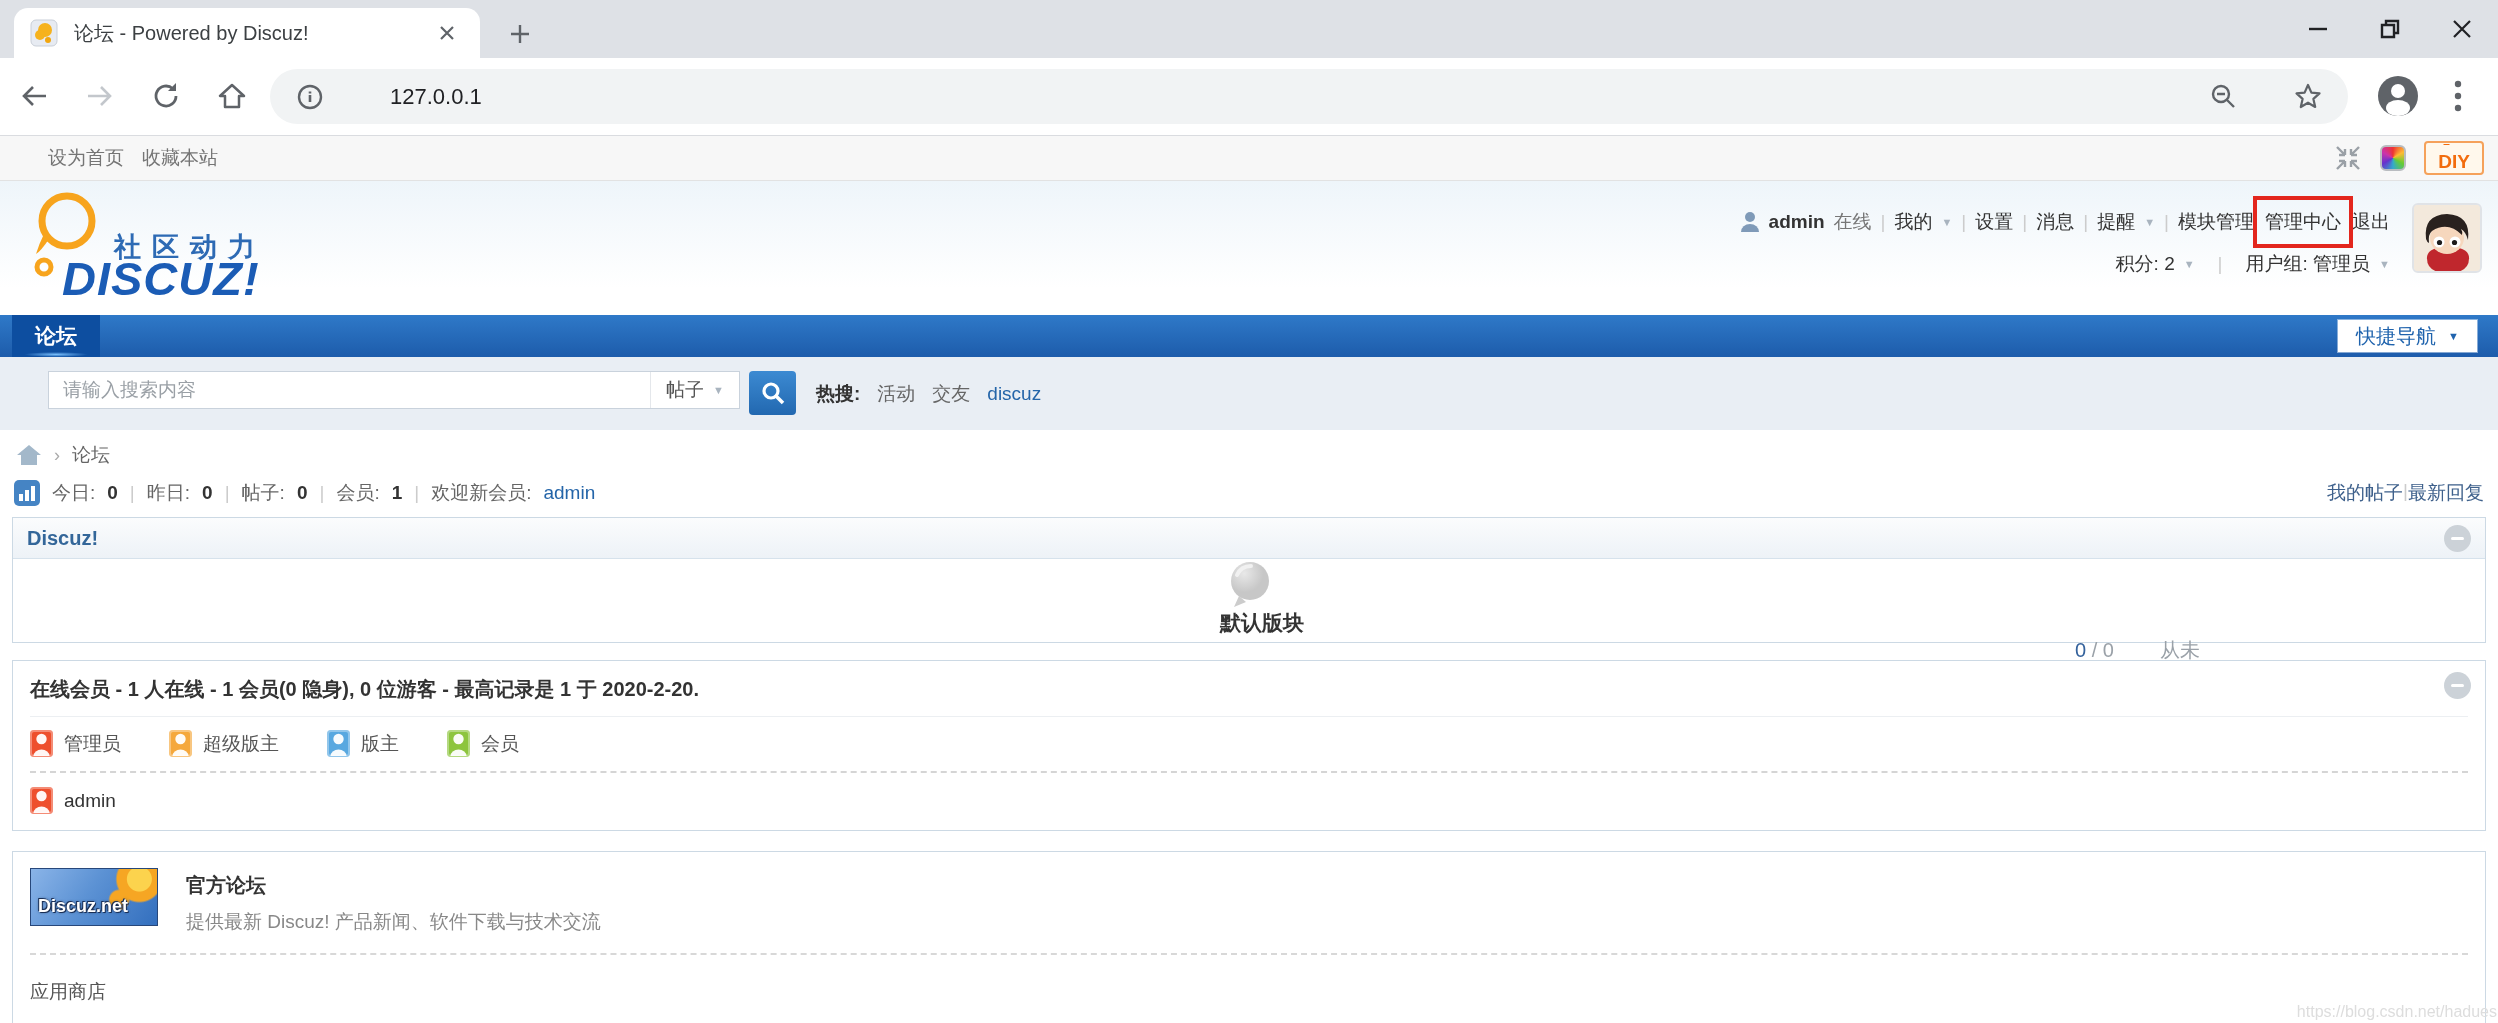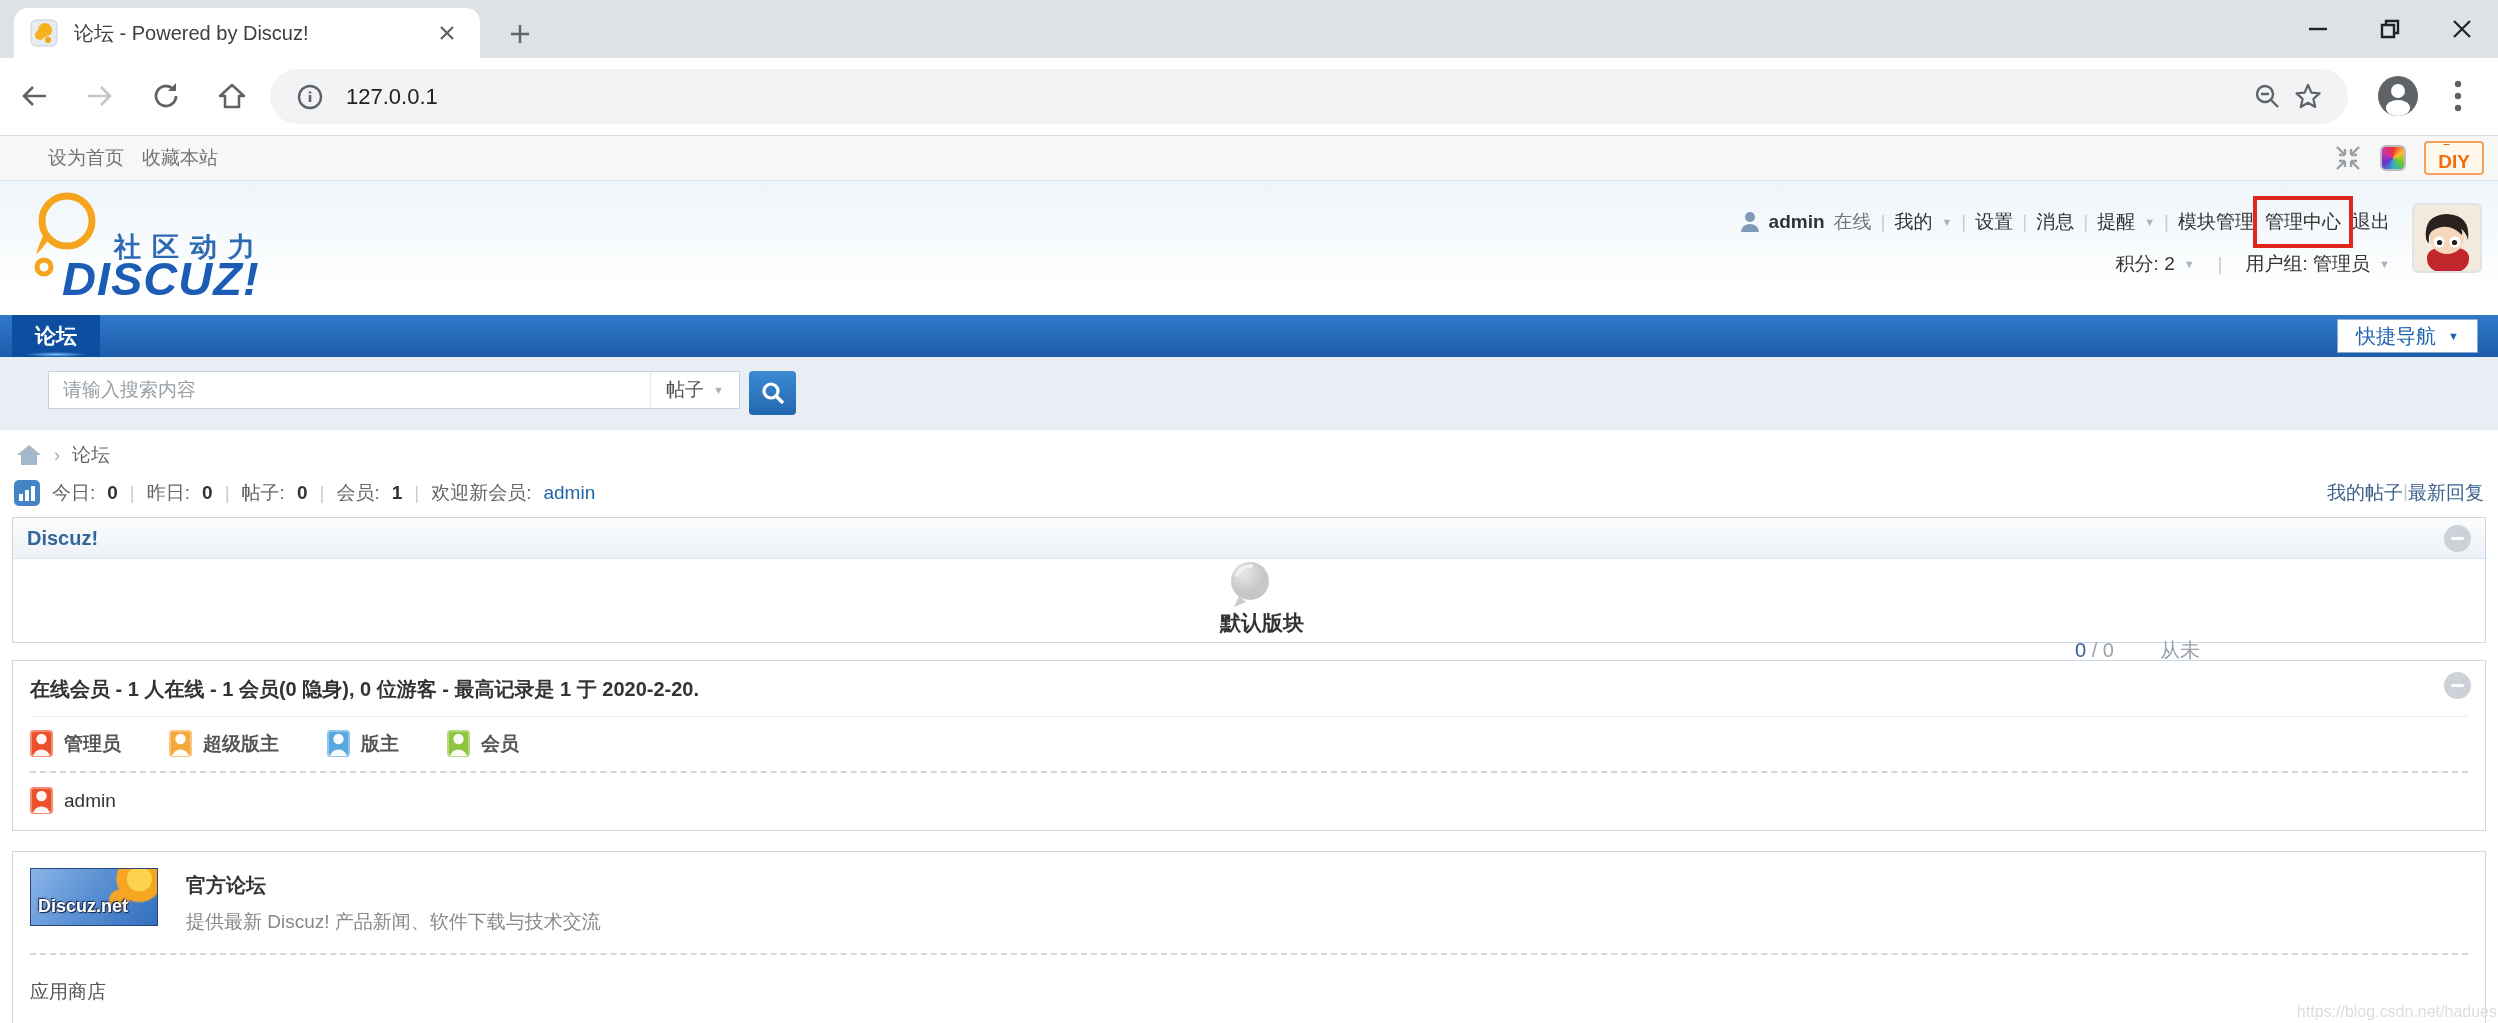--- a/index.html
+++ b/index.html
@@ -13,21 +13,21 @@
   .tab{position:absolute;left:14px;top:8px;width:466px;height:50px;background:#fff;
        border-radius:14px 14px 0 0;display:flex;align-items:center;padding:0 16px;box-sizing:border-box;}
   .tab-title{flex:1;margin-left:16px;font-size:20px;color:#3c4043;white-space:nowrap;overflow:hidden;}
   .tab-close{width:34px;height:34px;display:flex;align-items:center;justify-content:center;border-radius:50%;}
   .newtab{position:absolute;left:498px;top:12px;width:44px;height:44px;display:flex;align-items:center;justify-content:center;border-radius:50%;}
   .winctl{position:absolute;right:0;top:0;height:58px;display:flex;}
   .winbtn{width:72px;height:58px;display:flex;align-items:center;justify-content:center;}
   .toolbar{position:absolute;top:58px;left:0;right:0;height:77px;background:#fff;border-bottom:1px solid #dadce0;}
   .navbtn{position:absolute;top:18px;width:40px;height:40px;display:flex;align-items:center;justify-content:center;border-radius:50%;}
   .omnibox{position:absolute;left:270px;right:150px;top:11px;height:55px;background:#f1f3f4;border-radius:28px;
-           display:flex;align-items:center;padding:0 20px;box-sizing:border-box;}
+           display:flex;align-items:center;padding:0 20px;box-sizing:border-box;gap:44px;}
   .url-text{flex:1;margin-left:16px;font-size:22px;color:#202124;}
   .omni-ic{width:40px;height:40px;display:flex;align-items:center;justify-content:center;}
   .profile-btn{position:absolute;right:78px;top:16px;}
   .menu-btn{position:absolute;right:20px;top:18px;width:40px;height:40px;display:flex;align-items:center;justify-content:center;}
   
   .topstrip{position:absolute;top:136px;left:0;right:0;height:44px;background:#f7f7f7;border-bottom:1px solid #e2e2e2;
             display:flex;align-items:center;font-size:19px;color:#757575;}
   .topstrip-left{display:flex;gap:18px;margin-left:48px;}
   .topstrip-right{margin-left:auto;margin-right:14px;display:flex;align-items:center;gap:18px;}
   .palette-ic{width:26px;height:26px;border-radius:6px;border:2px solid #b9bcc0;box-sizing:border-box;
@@ -93,21 +93,21 @@
   .collapse{margin-left:auto;width:27px;height:27px;border-radius:50%;background:#ccd2d8;position:relative;}
   .collapse::after{content:"";position:absolute;left:7px;top:12px;width:13px;height:3px;background:#fff;border-radius:2px;}
   .forumrow{height:83px;background:#fff;display:flex;align-items:center;padding:0 18px;flex-direction:column;}
   .forum-name{margin-left:26px;font-weight:bold;font-size:21px;color:#333;}
   .forum-right{margin-left:auto;width:392px;display:flex;align-items:center;gap:46px;font-size:20px;}
   .t-blue{color:#34629c;} .t-gray{color:#9aa1a8;}
   .onlinebox{margin-top:17px;position:relative;padding:0 17px;}
   .online-title{padding:15px 40px 13px 0;font-weight:bold;font-size:20px;color:#333;border-bottom:1px solid #eceff2;}
   .onlinebox .collapse{position:absolute;right:14px;top:11px;}
   .legendrow{padding:13px 0 14px;display:flex;align-items:center;border-bottom:2px dashed #d5d5d5;}
-  .legend-item{display:flex;align-items:center;gap:11px;margin-right:48px;font-size:19px;color:#555;font-weight:bold;}
+  .legend-item{display:flex;align-items:center;gap:11px;margin-right:48px;font-size:19px;color:#555;}
   .gicon{width:23px;height:27px;border-radius:4px;display:flex;align-items:flex-end;justify-content:center;
          box-shadow:inset 0 0 0 2px rgba(255,255,255,.35);}
   .lg0{background:#ee4f2d;} .lg1{background:#f5a83c;} .lg2{background:#58a8e0;} .lg3{background:#8dc53e;}
   .memberrow{padding:14px 0 16px;display:flex;align-items:center;gap:11px;font-size:19px;color:#333;}
   .promobox{margin-top:20px;padding:16px 17px 0;}
   .promo-row{display:flex;gap:28px;}
   .promo-logo{width:128px;height:58px;border:1px solid #27477a;box-sizing:border-box;position:relative;overflow:hidden;
       background:
         radial-gradient(circle at 86% 18%, #fcd34d 0 12px, #f6a623 13px 22px, rgba(246,166,35,0) 24px),
         radial-gradient(circle at 70% 55%, #f6a623 0 9px, rgba(246,166,35,0) 11px),
@@ -321,20 +321,26 @@
       <span>帖子</span>
       <span class="caret">▼</span>
     </span>
   </div>
   <div class="searchbtn">
     <svg width="26" height="26">
         <circle cx="11" cy="11" r="7" fill="none" stroke="#fff" stroke-width="3.2"></circle>
       <path d="M16 16 L23 23" stroke="#fff" stroke-width="3.6"></path>
       </svg>
   </div>
+  <div class="hotsearch">
+    <span class="hot-label">热搜:</span>
+    <span class="hot-link">活动</span>
+    <span class="hot-link">交友</span>
+    <span class="hot-link blue">discuz</span>
+  </div>
 </div>
 
 <div class="content">
 
   <div class="breadcrumb">
     <span>
       <svg width="26" height="24">
           <path d="M13 2 L1 12 h4 v10 h16 v-10 h4 z" fill="#a3b8ca"></path>
         </svg>
     </span>

